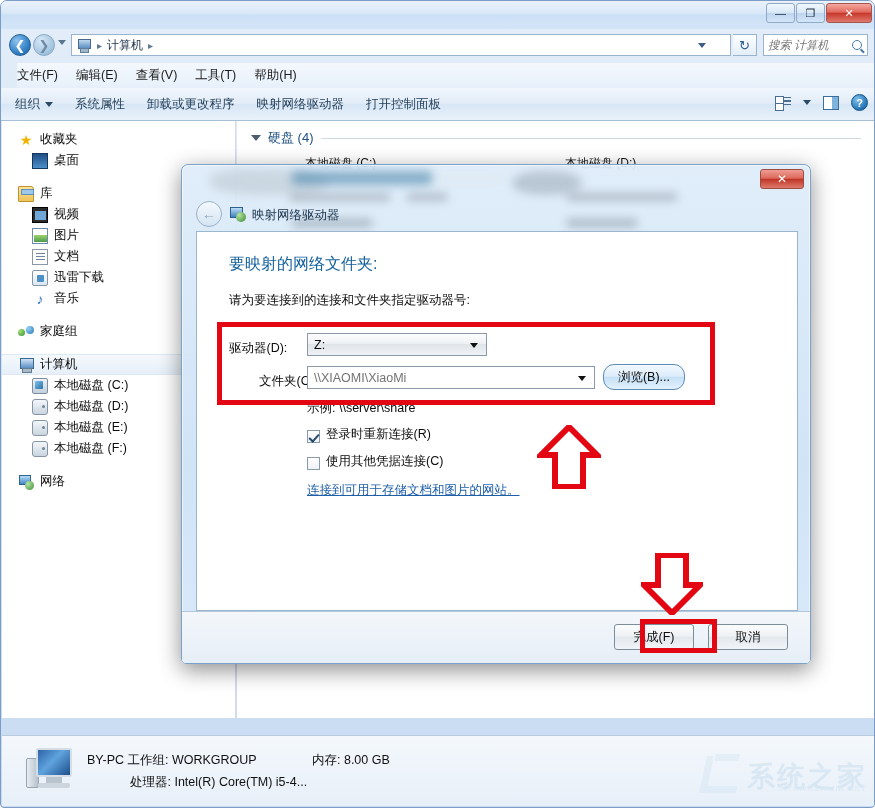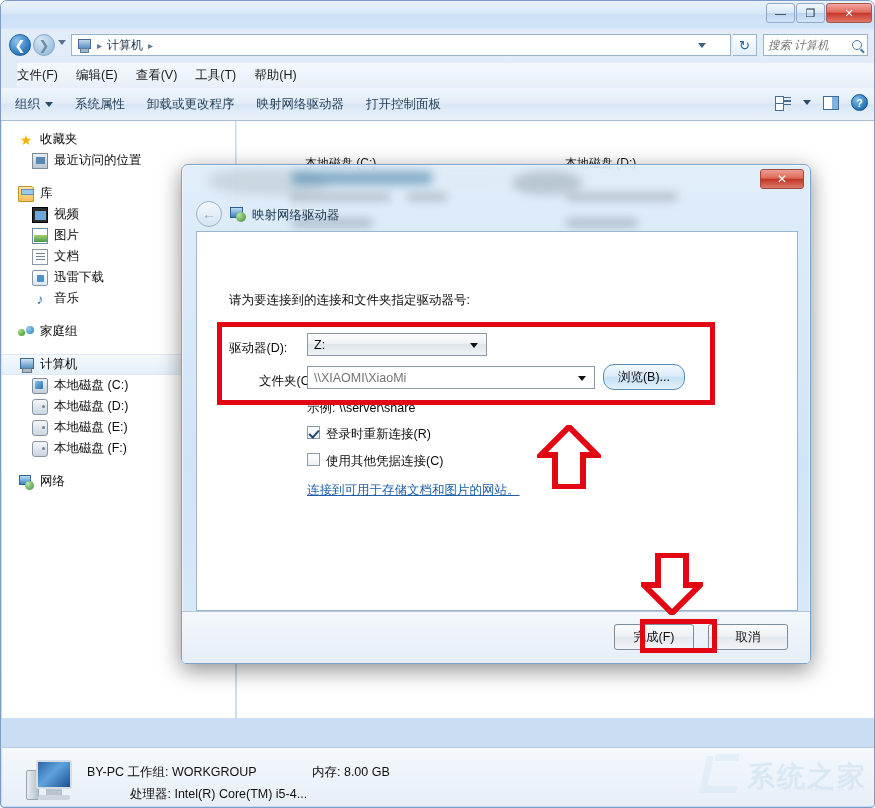--- a/index.html
+++ b/index.html
@@ -238,21 +238,21 @@
   #section-head-label { font-size: 13px; color: #1f4f82; white-space: nowrap; }
   #section-head-rule { flex: 1; height: 1px; background: #cfdce8; }
   .drive-label {
     position: absolute; font-size: 12px; color: #111111;
   }
   #drive-c-label { left: 68px; top: 34px; }
   #drive-d-label { left: 328px; top: 34px; }
 
   
   #statusbar {
-    position: absolute; left: 1px; bottom: 1px; width: 873px; height: 59px;
+    position: absolute; left: 1px; bottom: 1px; width: 873px; height: 71px;
     background: linear-gradient(to bottom, #f4f8fc, #e7eff8);
     border-top: 1px solid #b9cbdc;
     overflow: hidden;
   }
   #status-pcicon {
     position: absolute; left: 24px; top: 12px; width: 48px; height: 44px;
   }
   #status-pcicon .screen {
     position: absolute; left: 10px; top: 0; width: 36px; height: 29px;
     background: linear-gradient(135deg, #2e64a8 0%, #5fa3dd 45%, #1d4f8c 100%);
@@ -415,21 +415,21 @@
     font-size: 12.5px; color: #0c0c0c;
     display: flex; align-items: center; justify-content: center;
   }
 
   #example-text {
     position: absolute; left: 110px; top: 168px;
     font-size: 12.5px; color: #0c0c0c;
   }
 
   .chk-row {
-    position: absolute; left: 110px; display: flex; align-items: flex-start; gap: 6px;
+    position: absolute; left: 110px; display: flex; align-items: flex-end; gap: 6px;
     font-size: 12.5px; color: #0c0c0c;
   }
   #chk-reconnect { top: 194px; }
   #chk-credentials { top: 221px; }
   .chk-box {
     width: 13px; height: 13px; border: 1px solid #8a9aa9;
     background: linear-gradient(to bottom,#ffffff,#eef2f6);
     position: relative; flex-shrink: 0;
   }
   .chk-box.checked::after {
@@ -551,22 +551,22 @@
 
   <div id="navpane">
     <div id="navpane-inner">
 
       <div class="nav-group">
         <div class="nav-row">
           <span class="nav-ico ico-star">★</span>
           <span>收藏夹</span>
         </div>
         <div class="nav-row child">
-          <span class="nav-ico ico-recent"></span>
-          <span>最近访问的位置</span>
+          <span class="nav-ico ico-desktop"></span>
+          <span>桌面</span>
         </div>
       </div>
 
       <div class="nav-group">
         <div class="nav-row">
           <span class="nav-ico ico-lib"></span>
           <span>库</span>
         </div>
         <div class="nav-row child">
           <span class="nav-ico ico-video"></span>
@@ -624,20 +624,25 @@
         <div class="nav-row">
           <span class="nav-ico ico-net"></span>
           <span>网络</span>
         </div>
       </div>
 
     </div>
   </div>
 
   <div id="contentpane">
+    <div id="section-head">
+      <span class="tri-open"></span>
+      <span id="section-head-label">硬盘 (4)</span>
+      <span id="section-head-rule"></span>
+    </div>
     <div class="drive-label" id="drive-c-label">本地磁盘 (C:)</div>
     <div class="drive-label" id="drive-d-label">本地磁盘 (D:)</div>
   </div>
 
   <div id="statusbar">
     <div id="status-pcicon">
       <div class="tower"></div>
         <div class="screen"></div>
         <div class="base"></div>
         <div class="stand"></div>
@@ -666,20 +671,21 @@
       <div class="blurblob" id="bb7"></div>
       <div class="blurblob" id="bb8"></div>
     </div>
 
     <div id="dlg-close">✕</div>
     <div id="dlg-back">←</div>
     <div id="dlg-icon"></div>
     <div id="dlg-title">映射网络驱动器</div>
 
     <div id="dlg-body">
+      <div id="dlg-h1">要映射的网络文件夹:</div>
       <div id="dlg-sub">请为要连接到的连接和文件夹指定驱动器号:</div>
 
       <div class="field-label" id="lbl-drive">驱动器(D):</div>
       <div id="combo-drive">
         <span id="combo-drive-value">Z:</span>
         <span id="combo-drive-arrow"></span>
       </div>
 
       <div class="field-label" id="lbl-folder">文件夹(O):</div>
       <div id="combo-folder">

